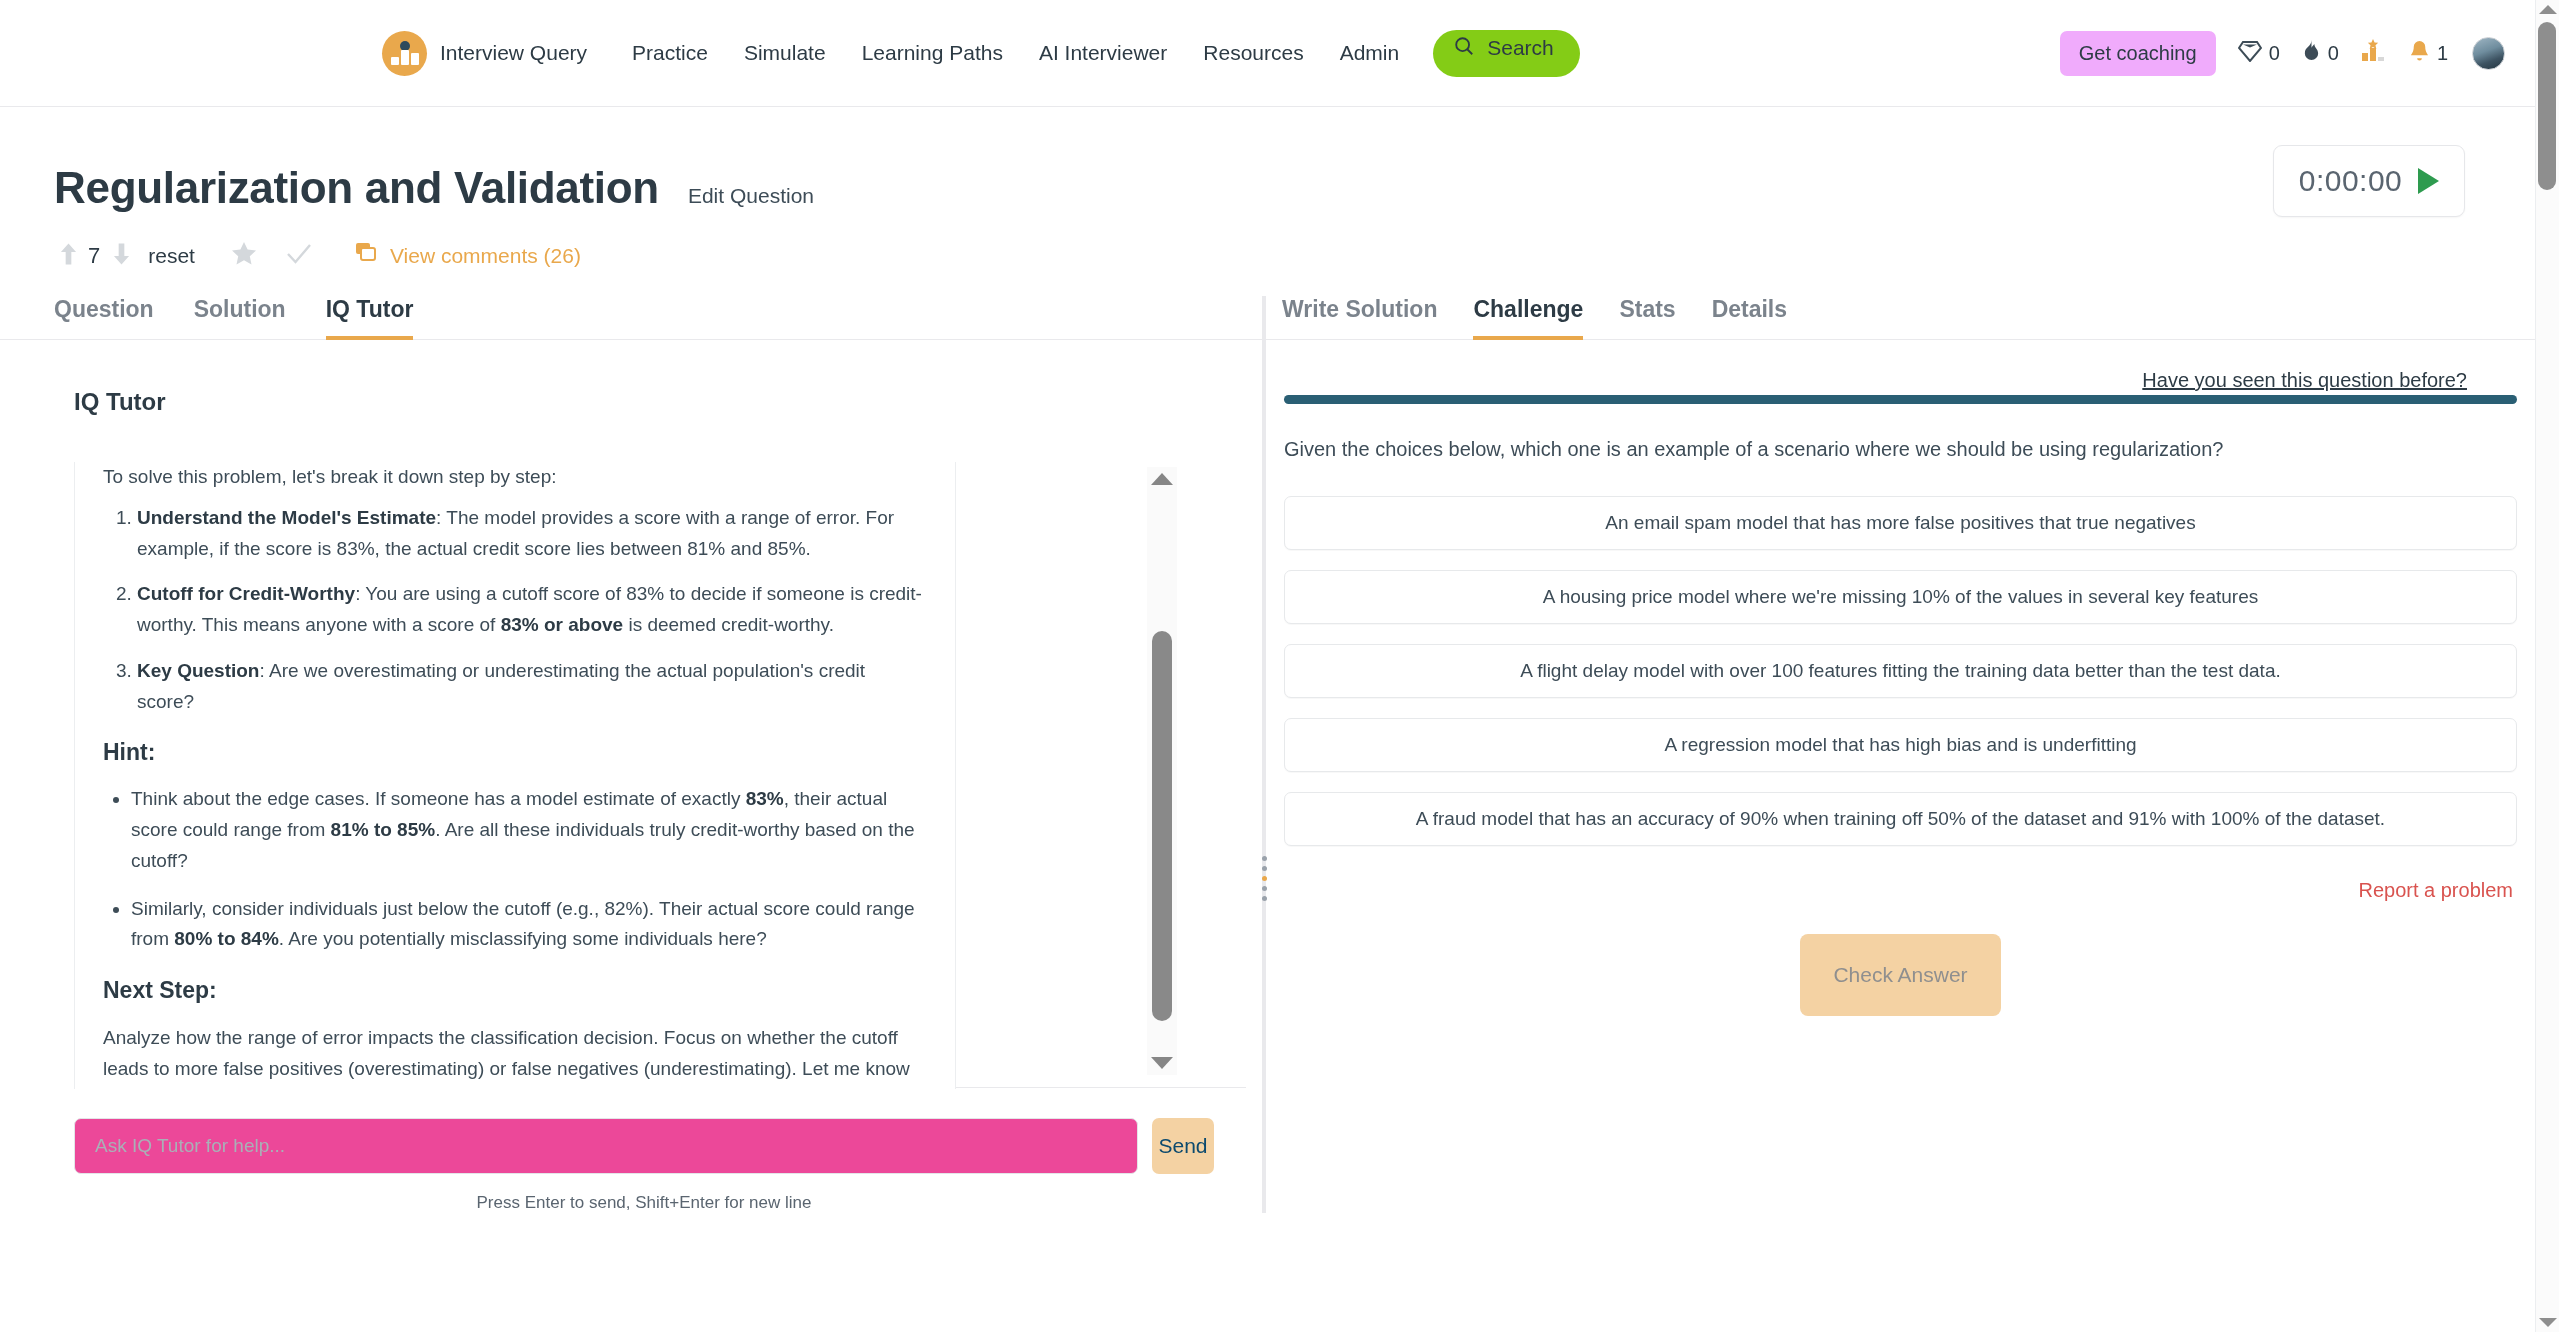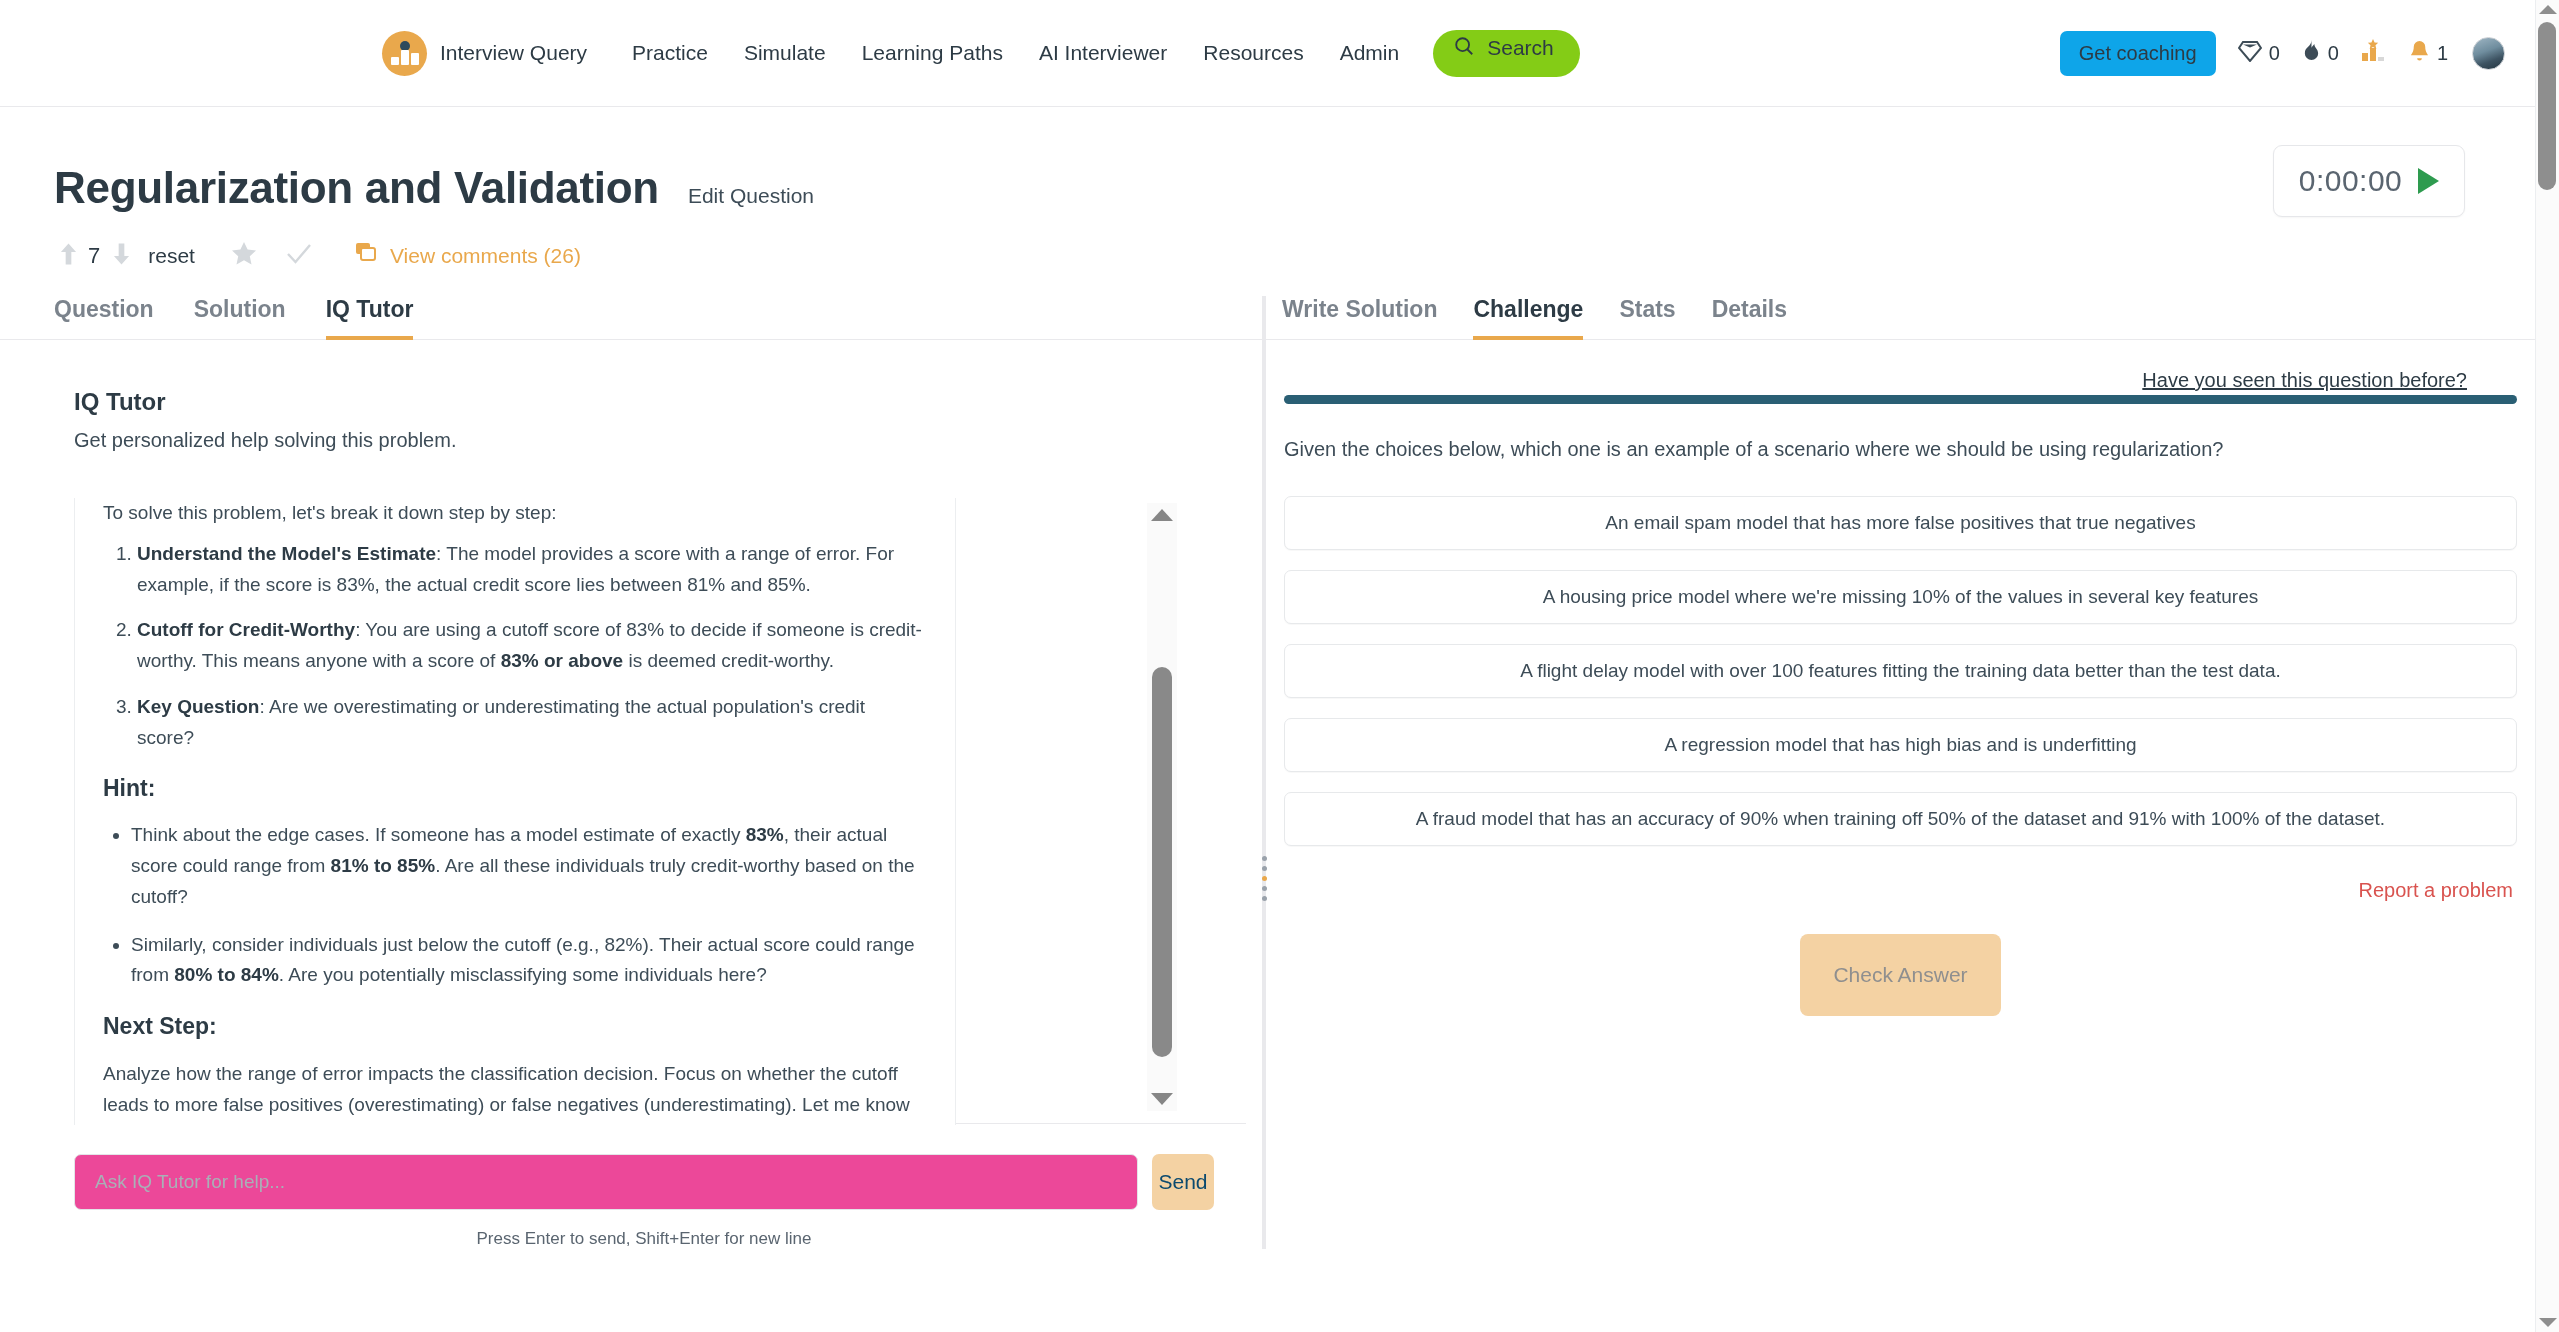--- a/index.html
+++ b/index.html
@@ -52,21 +52,21 @@
     display: flex; align-items: center; gap: 12px;
     cursor: pointer;
   }
   .searchbtn .lbl { font-size: 21px; color: #2d3b45; }
 
   .navright {
     margin-left: auto; margin-right: 30px;
     display: flex; align-items: center; gap: 0px;
   }
   .coach-btn {
-    background: #0ea5e9; color: #2d3b45;
+    background: #f0abfc; color: #2d3b45;
     font-size: 20px; border: none; border-radius: 7px;
     padding: 11px 19px; cursor: pointer; white-space: nowrap;
     font-family: "Liberation Sans", sans-serif;
   }
   .stat { display: flex; align-items: center; gap: 7px; margin-left: 22px; }
   .stat .num { font-size: 20px; color: #2d3b45; }
   .avatar {
     width: 33px; height: 33px; border-radius: 50%;
     margin-left: 24px;
     background: linear-gradient(160deg,#9fb6c4 0%,#6f8d9e 42%,#3d5362 70%,#243540 100%);
@@ -401,21 +401,20 @@
     <div class="col-left">
       <div class="tabs">
         <span class="tab">Question</span>
         <span class="tab">Solution</span>
         <span class="tab active">IQ Tutor</span>
       </div>
       <div class="tabs-rule"></div>
 
       <div class="tutor-head">
         <div class="tutor-title">IQ Tutor</div>
-        <div class="tutor-sub">Get personalized help solving this problem.</div>
       </div>
 
       <div class="chat-wrap">
         <div class="chat-scrollport">
           <div class="msg-card">
             <p class="lead">To solve this problem, let's break it down step by step:</p>
             <ol>
               <li>
                 <b>Understand the Model's Estimate</b><span>: The model provides a score with a range of error. For example, if the score is 83%, the actual credit score lies between 81% and 85%.</span>
               </li>

